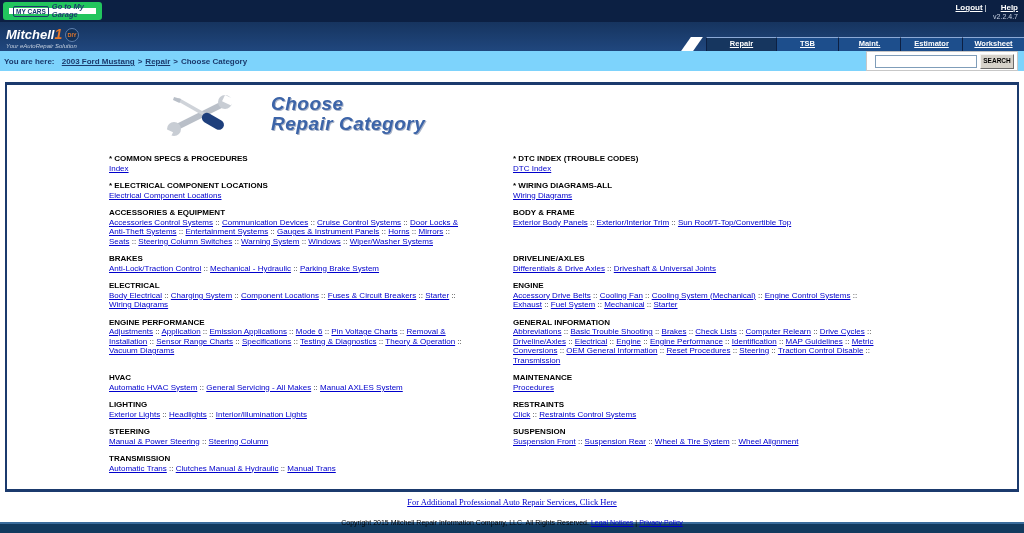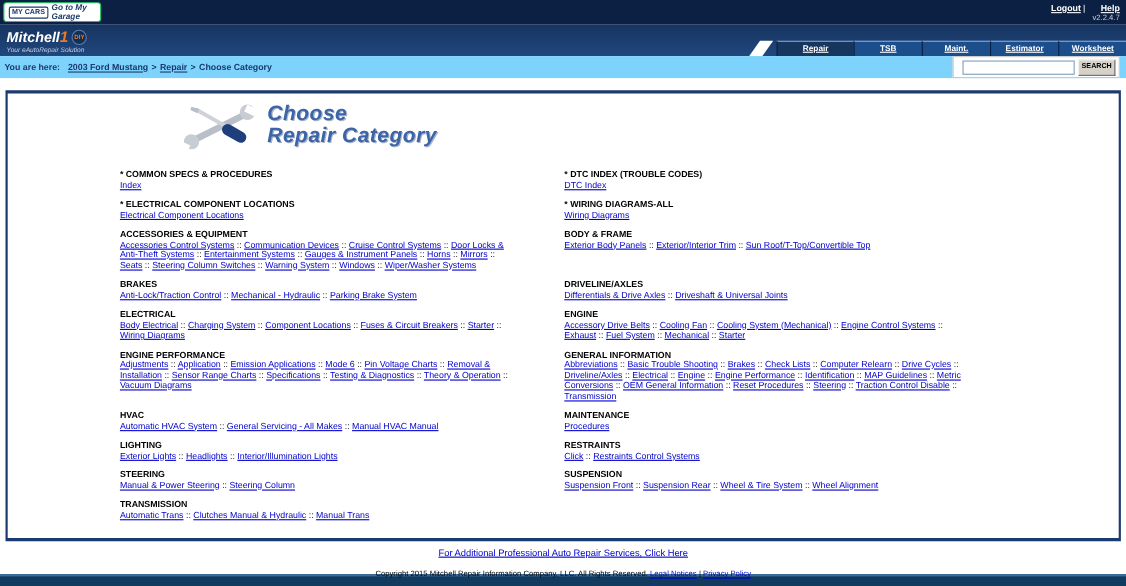--- a/index.html
+++ b/index.html
@@ -3,21 +3,21 @@
 <meta charset="utf-8">
 <style>
   * { margin:0; padding:0; box-sizing:border-box; }
   html,body { width:1024px; height:533px; overflow:hidden; background:#fff;
               font-family:"Liberation Sans", sans-serif; }
   a { cursor:pointer; }
 
   
   .topbar { height:22px; background:#0c2043; position:relative; }
   .mycars { position:absolute; left:3px; top:2px; height:18px; background:#fff;
-            border:1px solid #22c55e; border-radius:3px; display:flex; align-items:center;
+            border:6px solid #22c55e; border-radius:3px; display:flex; align-items:center;
             gap:3px; padding:0 4px; cursor:pointer; }
   .plate { border:1px solid #1b3a6d; border-radius:2px; font-size:6.5px; font-weight:bold;
            color:#1b3a6d; padding:1px 2px; line-height:7px; white-space:nowrap; }
   .garage-label { font-size:7.5px; font-weight:bold; font-style:italic; color:#1b3a6d;
                   width:40px; line-height:8px; }
   .top-right { position:absolute; right:6px; top:3px; text-align:right; font-size:8px; color:#fff; }
   .top-right a { color:#fff; font-weight:bold; text-decoration:underline;padding-left:12px; }
   .tsep { margin:0 2px; color:#fff; }
   .version { font-size:7px; color:#c6d0e2; margin-top:1px; }
 
@@ -50,35 +50,35 @@
                border:1px solid #c7c7c7; background:#fff; display:flex; align-items:center;
                justify-content:flex-end; gap:3px; padding:0 3px; }
   .searchbox input { width:102px; height:13px; border:1px solid #7f9db9; font-size:8px; padding:0 2px; }
   .searchbox button { width:34px; height:15px; background:#d6d2ca; font-size:6.5px; font-weight:bold;
                       color:#000; border:1px solid; border-color:#f4f3f1 #6b6b6b #6b6b6b #f4f3f1;
                       cursor:pointer; line-height:1; }
 
   
   .mainbox { margin:11px 5px 0 5px; height:410px; background:#fff; overflow:hidden;
              border:2px solid #1b3a6d; border-top-width:3px; border-bottom-width:3px; }
-  .pagehead { display:flex; align-items:flex-start; margin:7px 0 0 160px; height:50px; }
+  .pagehead { display:flex; align-items:flex-start; margin:7px 0 0 160px; height:50px;gap:28px; }
   .pagetitle { margin-left:10px; margin-top:2px; font-size:19px; line-height:20px; font-weight:bold;
                font-style:italic; color:#3c64a8; text-shadow:1px 1px 0 #aab4c8; letter-spacing:.5px; }
 
   .catgrid { display:grid; grid-template-columns:362px 362px; column-gap:42px;
              margin:12px 0 0 102px; font-size:8px; line-height:9.5px; }
   .cat-cell { margin-bottom:8px; }
   .cat-title { font-weight:bold; color:#000; }
   .cat-links a { color:#0000cc; text-decoration:underline; }
   .sep { color:#222; }
 
   
   .footer { height:30px; text-align:center; padding-top:5px; }
   .footer a { color:#0000cc; text-decoration:underline; }
-  .f-services { display:block; font-size:8.5px; margin-bottom:12px; }
+  .f-services { display:block; font-size:8.5px; margin-bottom:12px;font-family:Liberation Serif, serif; }
   .copyline { font-size:7px; color:#000; margin-bottom:2px; }
   .copyline .csep { margin:0 2px; }
   .toplink { font-size:8.5px; font-weight:bold; }
   .bottombar { height:11px; background:#123a5e; border-top:2px solid #3a6c9c; }
 </style>
 </head>
 <body>
 
 <div class="topbar">
   <div class="mycars">
@@ -178,21 +178,21 @@
       <div class="cat-cell">
         <div class="cat-title">ENGINE PERFORMANCE</div>
         <div class="cat-links"><a>Adjustments</a><span class="sep"> :: </span><a>Application</a><span class="sep"> :: </span><a>Emission Applications</a><span class="sep"> :: </span><a>Mode 6</a><span class="sep"> :: </span><a>Pin Voltage Charts</a><span class="sep"> :: </span><a>Removal &amp; Installation</a><span class="sep"> :: </span><a>Sensor Range Charts</a><span class="sep"> :: </span><a>Specifications</a><span class="sep"> :: </span><a>Testing &amp; Diagnostics</a><span class="sep"> :: </span><a>Theory &amp; Operation</a><span class="sep"> :: </span><a>Vacuum Diagrams</a></div>
       </div>
       <div class="cat-cell">
         <div class="cat-title">GENERAL INFORMATION</div>
         <div class="cat-links"><a>Abbreviations</a><span class="sep"> :: </span><a>Basic Trouble Shooting</a><span class="sep"> :: </span><a>Brakes</a><span class="sep"> :: </span><a>Check Lists</a><span class="sep"> :: </span><a>Computer Relearn</a><span class="sep"> :: </span><a>Drive Cycles</a><span class="sep"> :: </span><a>Driveline/Axles</a><span class="sep"> :: </span><a>Electrical</a><span class="sep"> :: </span><a>Engine</a><span class="sep"> :: </span><a>Engine Performance</a><span class="sep"> :: </span><a>Identification</a><span class="sep"> :: </span><a>MAP Guidelines</a><span class="sep"> :: </span><a>Metric Conversions</a><span class="sep"> :: </span><a>OEM General Information</a><span class="sep"> :: </span><a>Reset Procedures</a><span class="sep"> :: </span><a>Steering</a><span class="sep"> :: </span><a>Traction Control Disable</a><span class="sep"> :: </span><a>Transmission</a></div>
       </div>
       <div class="cat-cell">
         <div class="cat-title">HVAC</div>
-        <div class="cat-links"><a>Automatic HVAC System</a><span class="sep"> :: </span><a>General Servicing - All Makes</a><span class="sep"> :: </span><a>Manual HVAC Manual</a></div>
+        <div class="cat-links"><a>Automatic HVAC System</a><span class="sep"> :: </span><a>General Servicing - All Makes</a><span class="sep"> :: </span><a>Manual AXLES System</a></div>
       </div>
       <div class="cat-cell">
         <div class="cat-title">MAINTENANCE</div>
         <div class="cat-links"><a>Procedures</a></div>
       </div>
       <div class="cat-cell">
         <div class="cat-title">LIGHTING</div>
         <div class="cat-links"><a>Exterior Lights</a><span class="sep"> :: </span><a>Headlights</a><span class="sep"> :: </span><a>Interior/Illumination Lights</a></div>
       </div>
       <div class="cat-cell">

